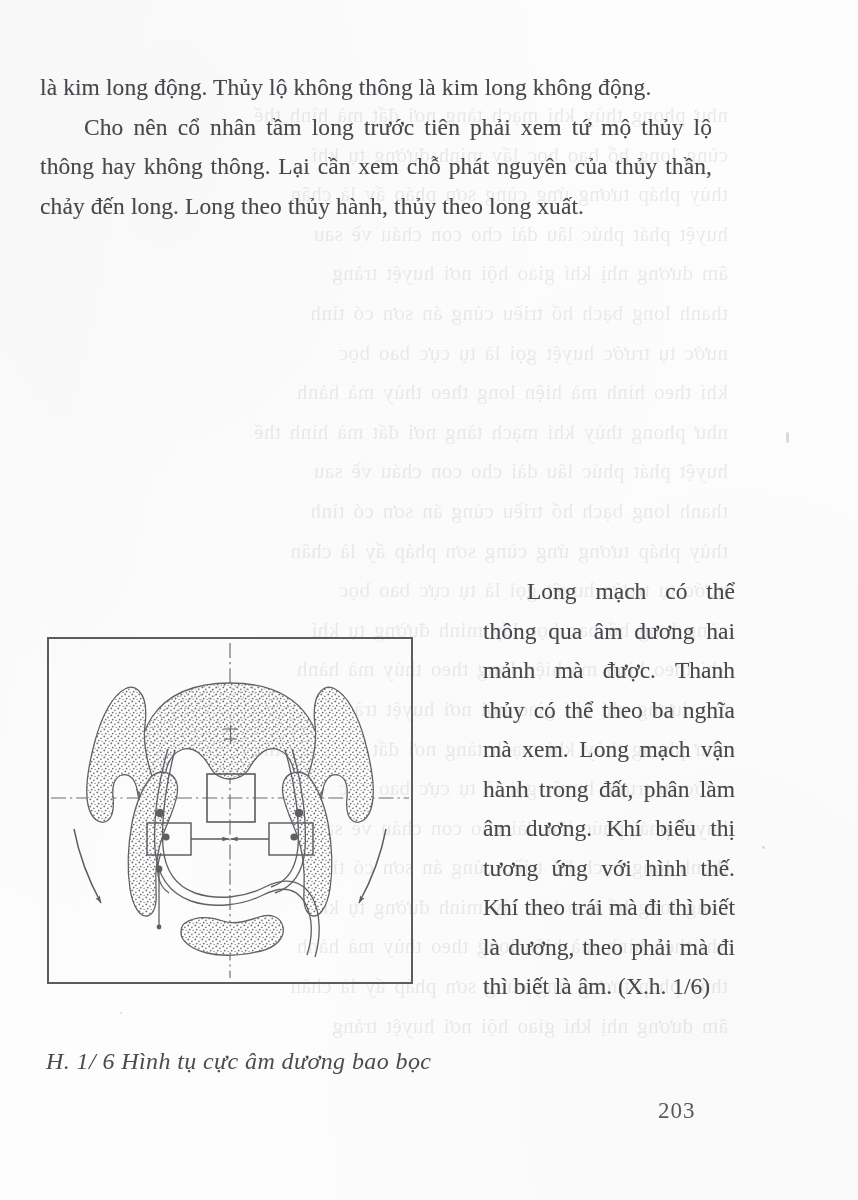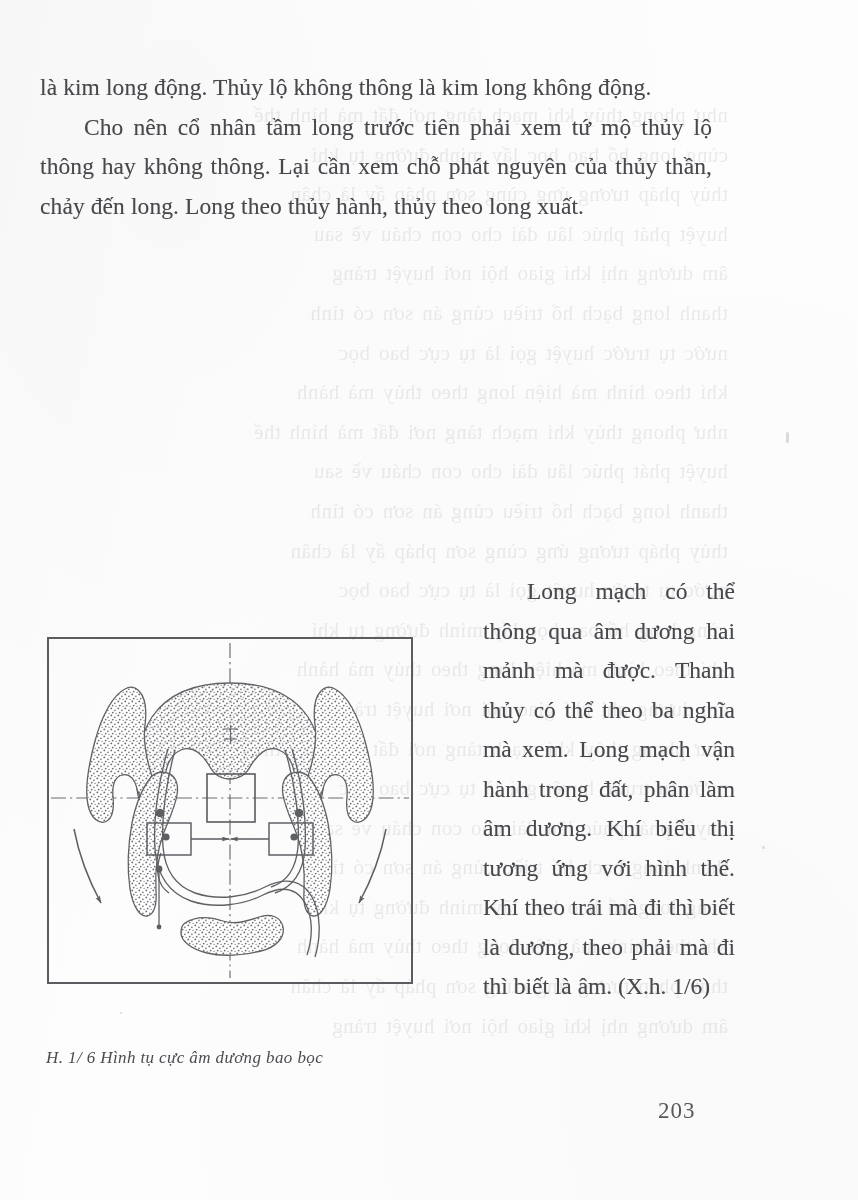--- a/index.html
+++ b/index.html
@@ -86,21 +86,21 @@
     background: transparent;
   }
   .fig-svg { position:absolute; inset:0; width:100%; height:100%; }
 
   .fig-caption {
     position: absolute;
     left: 46px;
     top: 1048px;
     width: 520px;
     font-style: italic;
-    font-size: 17px;
+    font-size: 24px;
     color: #4a4c50;
     letter-spacing: .4px;
     white-space: nowrap;
   }
 
   
   .sidecol {
     position: absolute;
     left: 483px;
     top: 572px;

